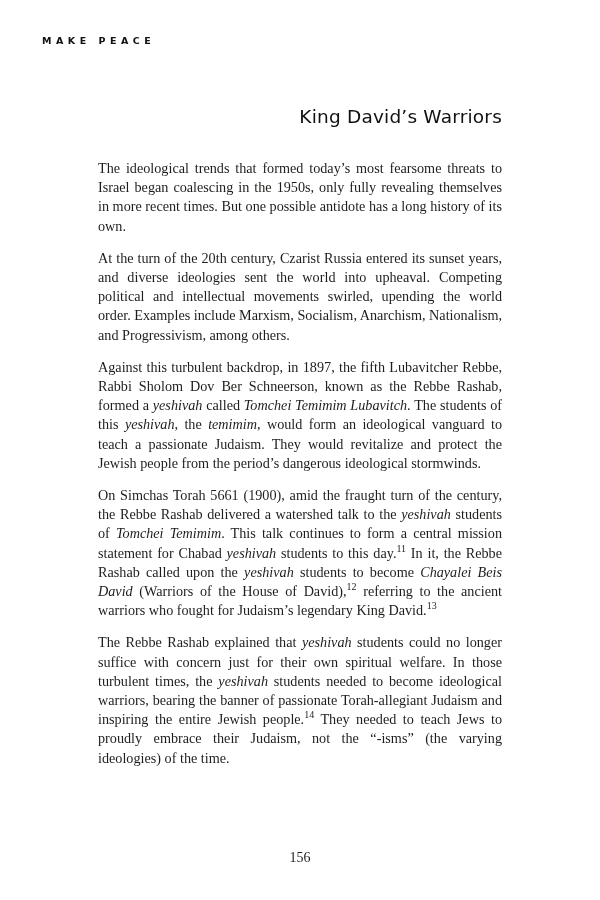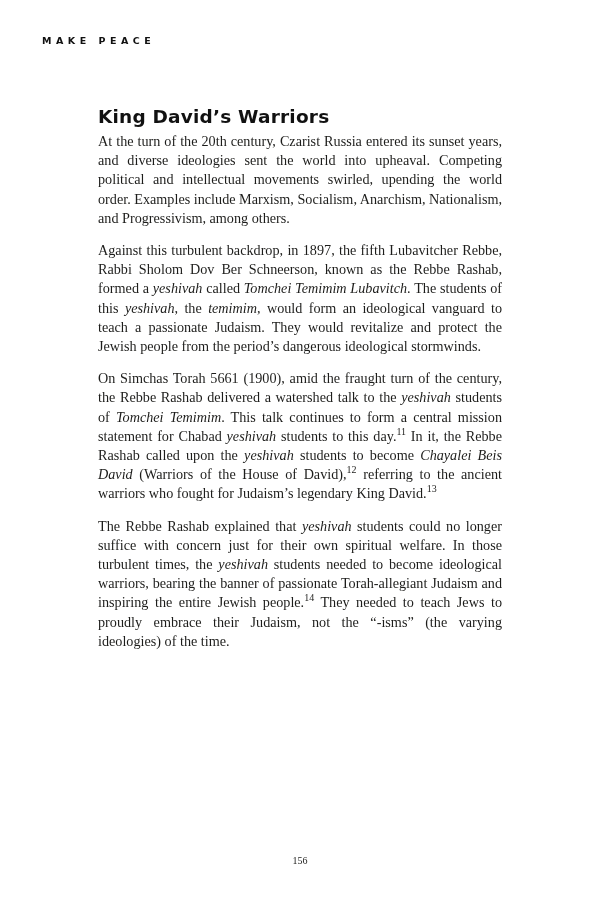--- a/index.html
+++ b/index.html
@@ -28,24 +28,24 @@
     letter-spacing: 4.5px;
     color: #111111;
   }
   .content {
     position: absolute;
     left: 98px;
     top: 106px;
     width: 404px;
   }
   .section-title {
-    margin: 0 0 5px 0;
-    text-align: left;
+    margin: 0 0 32px 0;
+    text-align: right;
     font-family: "DejaVu Sans", sans-serif;
-    font-weight: 700;
+    font-weight: 400;
     font-size: 18.5px;
     letter-spacing: 0.2px;
     color: #111111;
   }
   .para {
     margin: 0 0 13px 0;
     font-size: 14.2px;
     line-height: 19.2px;
     text-align: justify;
     color: #1d1d1b;
@@ -55,34 +55,35 @@
     font-size: 10px;
     line-height: 0;
     vertical-align: super;
   }
   .page-number {
     position: absolute;
     bottom: 34px;
     left: 0;
     width: 100%;
     text-align: center;
-    font-size: 10px;
+    font-size: 14px;
     color: #1d1d1b;
   }
 </style>
 </head>
 <body>
 
 <div class="page">
   <div class="running-header">MAKE PEACE</div>
 
   <div class="content">
     <h1 class="section-title">King David’s Warriors</h1>
 
     <div id="paragraphs">
+        <p class="para"><span>The ideological trends that formed today’s most fearsome threats to Israel began coalescing in the 1950s, only fully revealing themselves in more recent times. But one possible antidote has a long history of its own.</span></p>
         <p class="para"><span>At the turn of the 20th century, Czarist Russia entered its sunset years, and diverse ideologies sent the world into upheaval. Competing political and intellectual movements swirled, upending the world order. Examples include Marxism, Socialism, Anarchism, Nationalism, and Progressivism, among others.</span></p>
         <p class="para"><span>Against this turbulent backdrop, in 1897, the fifth Lubavitcher Rebbe, Rabbi Sholom Dov Ber Schneerson, known as the Rebbe Rashab, formed a </span><i>yeshivah</i><span> called </span><i>Tomchei Temimim Lubavitch</i><span>. The students of this </span><i>yeshivah</i><span>, the </span><i>temimim</i><span>, would form an ideological vanguard to teach a passionate Judaism. They would revitalize and protect the Jewish people from the period’s dangerous ideological stormwinds.</span></p>
         <p class="para"><span>On Simchas Torah 5661 (1900), amid the fraught turn of the century, the Rebbe Rashab delivered a watershed talk to the </span><i>yeshivah</i><span> students of </span><i>Tomchei Temimim</i><span>. This talk continues to form a central mission statement for Chabad </span><i>yeshivah</i><span> students to this day.</span><sup>11</sup><span> In it, the Rebbe Rashab called upon the </span><i>yeshivah</i><span> students to become </span><i>Chayalei Beis David</i><span> (Warriors of the House of David),</span><sup>12</sup><span> referring to the ancient warriors who fought for Judaism’s legendary King David.</span><sup>13</sup></p>
         <p class="para"><span>The Rebbe Rashab explained that </span><i>yeshivah</i><span> students could no longer suffice with concern just for their own spiritual welfare. In those turbulent times, the </span><i>yeshivah</i><span> students needed to become ideological warriors, bearing the banner of passionate Torah-allegiant Judaism and inspiring the entire Jewish people.</span><sup>14</sup><span> They needed to teach Jews to proudly embrace their Judaism, not the “-isms” (the varying ideologies) of the time.</span></p>
       </div>
   </div>
 
   <div class="page-number">156</div>
 </div>
 

